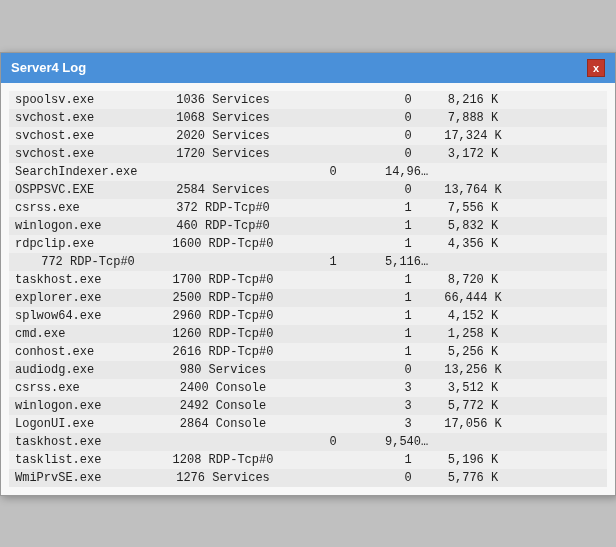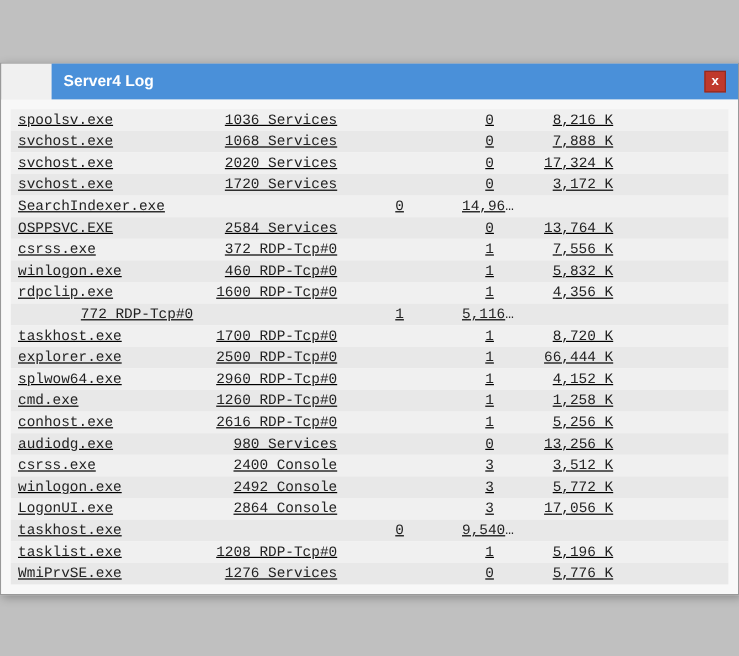--- a/index.html
+++ b/index.html
@@ -28,21 +28,20 @@
     .title-bar {
       background: #4a90d9;
       color: white;
       padding: 6px 10px;
       display: flex;
       justify-content: space-between;
       align-items: center;
       font-weight: bold;
       font-size: 13px;
       font-family: Arial, sans-serif;
-      margin-left: 42px;
     }
 
     .close-btn {
       width: 18px;
       height: 18px;
       background: #c0392b;
       border: 1px solid #922b21;
       color: white;
       font-size: 11px;
       display: flex;
@@ -62,41 +61,40 @@
     .table-container {
       padding: 4px 8px;
     }
 
     .row {
       display: grid;
       grid-template-columns: 150px 120px 100px 50px 80px;
       padding: 1px 4px;
       font-size: 12px;
       font-family: 'Courier New', Courier, monospace;
-      text-decoration: underline;
     }
 
     .row:nth-child(odd) {
       background: #f0f0f0;
     }
 
     .row:nth-child(even) {
       background: #e8e8e8;
     }
 
     .cell {
       padding: 1px 2px;
       white-space: nowrap;
       overflow: hidden;
       text-overflow: ellipsis;
       color: #222;
     }
 
     .cell.right {
-      text-align: right;
+      text-align: center;
     }
 
     .cell.center {
       text-align: center;
     }
   </style>
 </head>
 <body>
 
 <div class="window">

